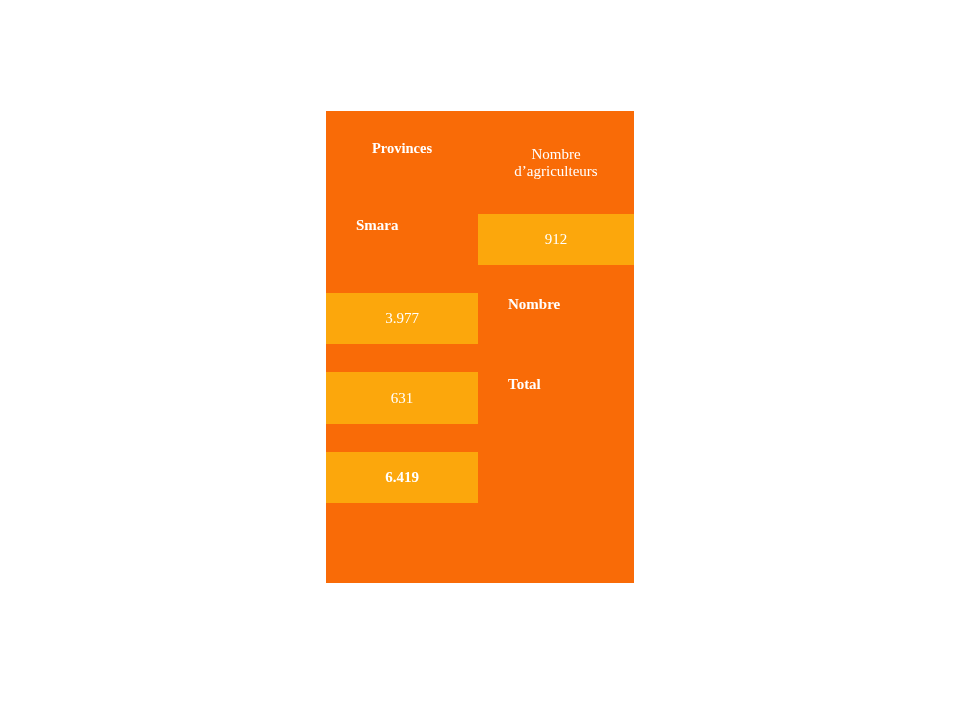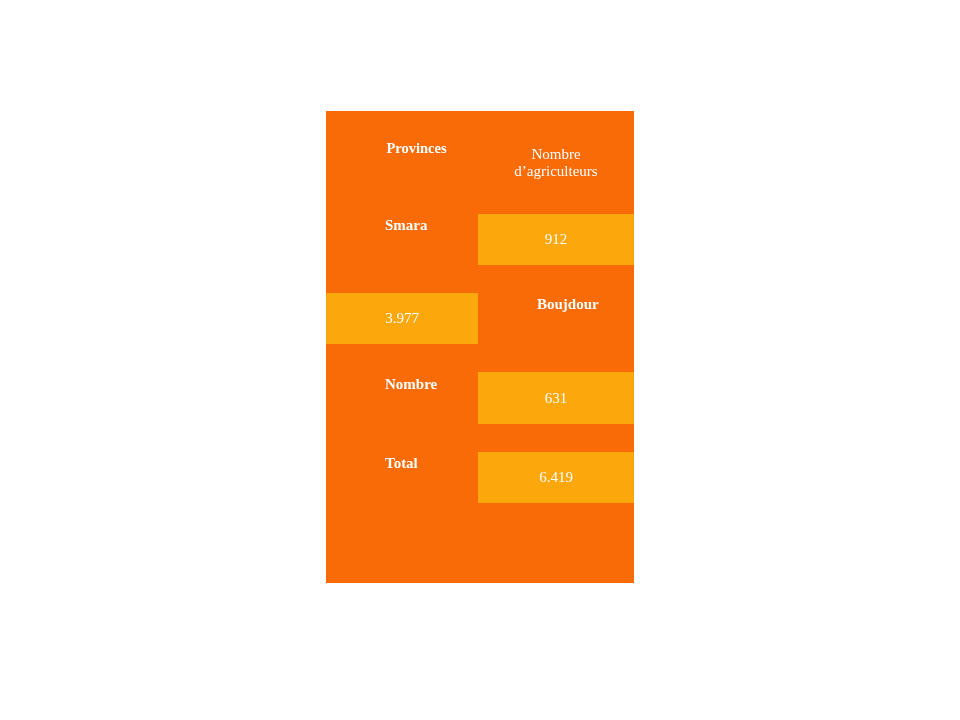--- a/index.html
+++ b/index.html
@@ -43,21 +43,20 @@
     line-height: 1.12;
     -webkit-font-smoothing: antialiased;
   }
 
   .col-province {
     background: #F96B07;
     padding-left: 30px;
     justify-content: flex-start;
     font-size: 15px;
     font-weight: bold;
-    margin-left: 29px;
   }
 
   
   .header-cell {
     background: #F96B07;
     font-size: 14.5px;
     font-weight: bold;
     justify-content: center;
     text-align: center;
     padding-left: 0;
@@ -77,21 +76,21 @@
   .col-number {
     background: #FCA70C;
     justify-content: center;
     text-align: center;
     font-size: 15px;
     font-weight: normal;
     margin-top: 28px;
   }
 
   .col-number.is-total {
-    font-weight: normal;
+    font-weight: bold;
   }
 
   .col-province.is-total {
     font-weight: bold;
   }
 </style>
 </head>
 <body>
 
 <div id="slide-canvas">
@@ -103,21 +102,20 @@
     <div class="cell col-number header-cell">
       <span class="header-line">Nombre</span>
       <span class="header-line">d’agriculteurs</span>
     </div>
 
     <div class="cell col-province">Smara</div>
     <div class="cell col-number">912</div>
 
     <div class="cell col-number">3.977</div>
 
-    <div class="cell col-province">Boujdour</div>
 
     <div class="cell col-province">Nombre</div>
     <div class="cell col-number">631</div>
 
     <div class="cell col-province is-total">Total</div>
     <div class="cell col-number is-total">6.419</div>
 
   </div>
 
 </div>

